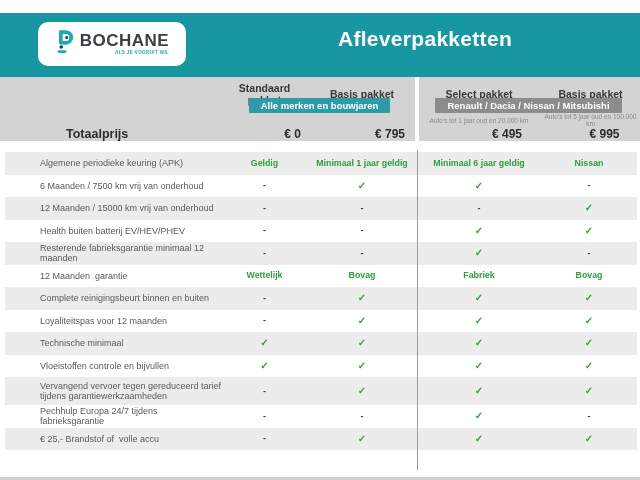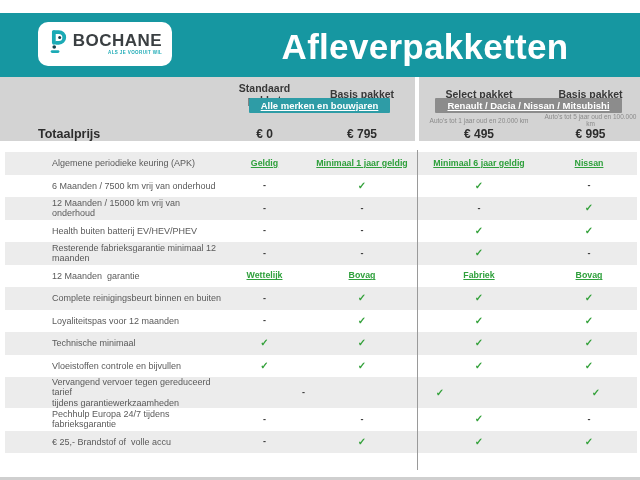--- a/index.html
+++ b/index.html
@@ -2,57 +2,57 @@
 <html><head>
 <meta charset="utf-8">
 <style>
   html,body{margin:0;padding:0;background:#fff;}
   .page{position:relative;width:640px;height:480px;overflow:hidden;
         font-family:"Liberation Sans",sans-serif;background:#fff;}
 
   
   .top-strip{position:absolute;top:0;left:0;width:640px;height:13px;background:#ffffff;}
   .teal-bar{position:absolute;top:13px;left:0;width:640px;height:64px;background:#1697A1;}
-  .logo-box{position:absolute;left:38px;top:9px;width:134px;height:44px;background:#ffffff;
+  .logo-box{position:absolute;left:38px;top:9px;width:148px;height:44px;background:#ffffff;
             border-radius:10px;display:flex;align-items:center;justify-content:center;gap:5px;}
   .logo-text-wrap{display:flex;flex-direction:column;align-items:flex-end;line-height:1;}
   .logo-name{font-size:17px;font-weight:bold;color:#3a3f42;letter-spacing:.5px;}
   .logo-tagline{font-size:4.5px;color:#1BAAB5;font-weight:bold;letter-spacing:.4px;margin-top:2px;}
   .main-title{position:absolute;left:210px;right:0;top:14px;text-align:center;
-              font-size:35px;font-weight:bold;color:#ffffff;letter-spacing:.3px;}
+              font-size:21px;font-weight:bold;color:#ffffff;letter-spacing:.3px;}
 
   
   .header-band{position:absolute;top:77px;left:0;width:640px;height:64px;background:#D3D3D3;}
   .band-grid{display:grid;grid-template-columns:222px 85px 110px 124px auto;}
   .col-headers{margin-top:5px;height:15px;align-items:center;}
   .col-header{font-size:10.5px;font-weight:bold;color:#383838;text-align:center;}
   .badge-row{height:16px;align-items:center;}
   .badge{grid-column:2/4;justify-self:center;font-size:9.5px;font-weight:bold;color:#ffffff;
-         padding:2px 12px;border-radius:1px;white-space:nowrap;text-decoration:underline;}
+         padding:2px 12px;border-radius:1px;white-space:nowrap;}
   .badge-all{background:#2E9CA6;}
   .badge-brands{grid-column:4/6;background:#8C8C8C;text-align:center;}
   .subnote-row{height:10px;align-items:center;}
   .subnote{font-size:6.5px;color:#8a8a8a;text-align:center;}
   .subnote-select{grid-column:4;}
   .subnote-plus{grid-column:5;}
-  .totals-row{height:21px;align-items:center;}
+  .totals-row{height:21px;align-items:center;margin-left:28px;}
   .totals-label{font-size:12.5px;font-weight:bold;color:#2d2d2d;padding-left:38px;}
   .price{font-size:12px;font-weight:bold;color:#2d2d2d;text-align:center;}
 
   
   .table-body{position:absolute;top:152px;left:0;width:640px;}
   .trow{display:grid;grid-template-columns:217px 85px 110px 124px auto;
         align-items:center;min-height:22.5px;margin:0 3px 0 5px;background:#ffffff;}
   .trow:nth-child(odd){background:#ECECEC;}
-  .trow.tall{min-height:28px;gap:39px;}
-  .row-label{font-size:9px;color:#5a5a5a;padding-left:47px;line-height:1.15;white-space:pre-wrap;}
+  .trow.tall{min-height:28px;}
+  .row-label{font-size:9px;color:#5a5a5a;padding-left:35px;line-height:1.15;white-space:pre-wrap;}
   .cell{text-align:center;line-height:1;}
   .cell.check{color:#33A13A;font-size:10px;font-weight:bold;}
   .cell.dash{color:#3c3c3c;font-size:9px;font-weight:bold;}
-  .cell.txt{color:#2FA03C;font-size:8.8px;font-weight:bold;text-decoration:underline;}
+  .cell.txt{color:#2FA03C;font-size:8.8px;font-weight:bold;}
 
   
   .divider-white{position:absolute;left:415px;top:77px;width:4px;height:64px;background:#ffffff;}
   .divider-gray{position:absolute;left:417px;top:150px;width:1px;height:320px;background:#9a9a9a;}
   .bottom-strip{position:absolute;left:0;top:477px;width:640px;height:3px;background:#cfcfcf;}
 </style>
 </head>
 <body>
 
 <div class="page">

